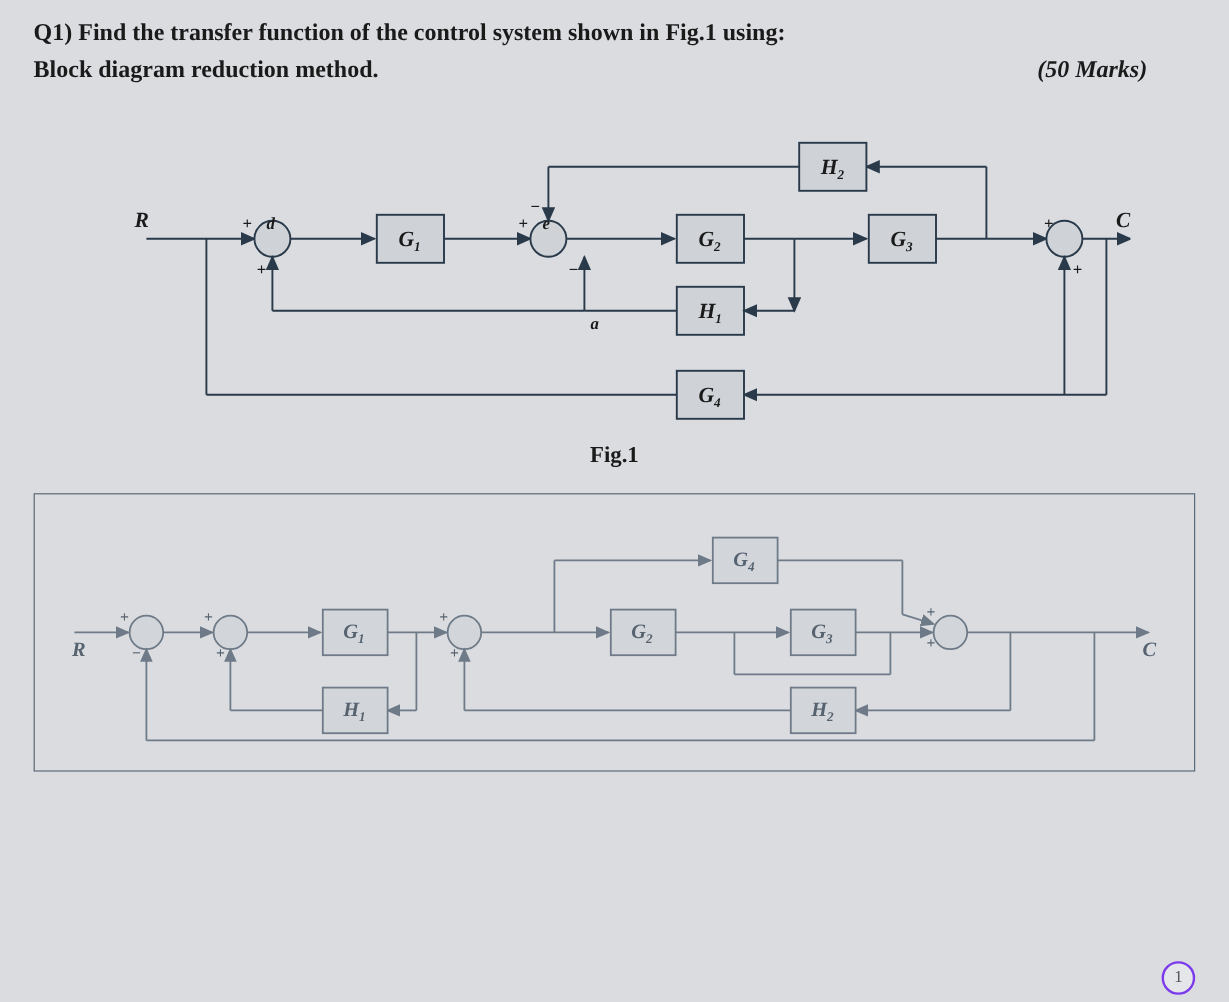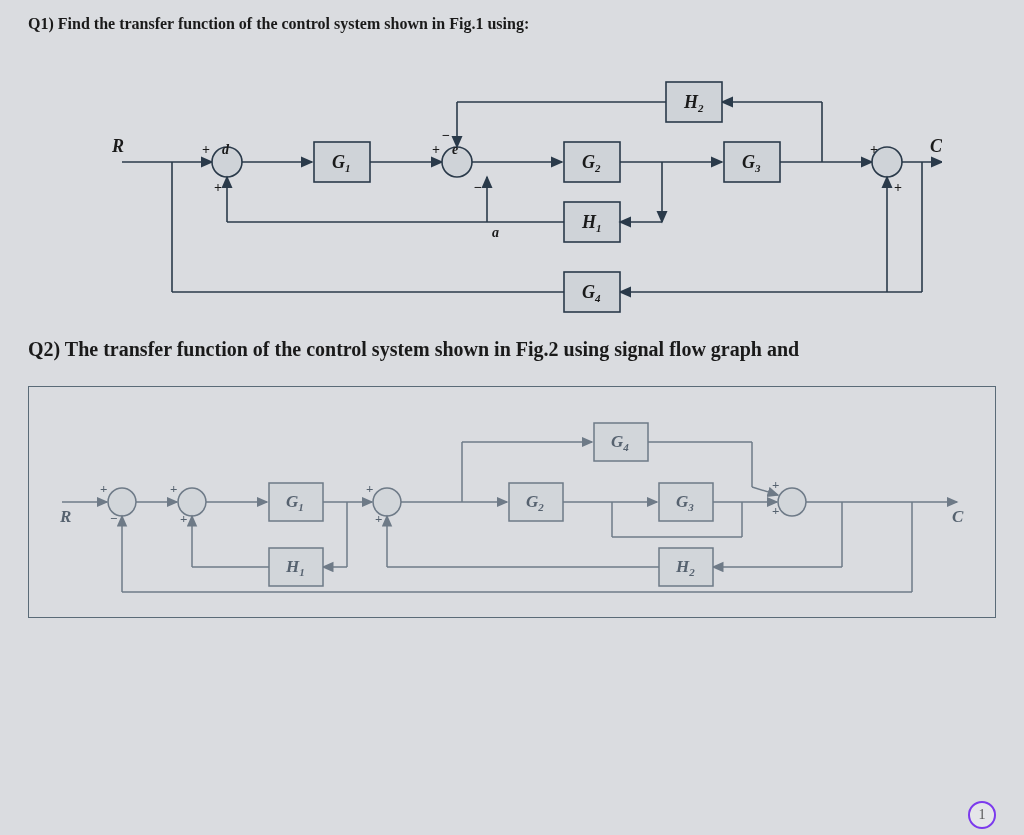--- a/index.html
+++ b/index.html
@@ -7,21 +7,21 @@
       width: 1024px;
       height: 835px;
       background: #dadce0;
       font-family: 'Times New Roman', Times, serif;
       color: #1a1a1a;
       padding: 12px 28px;
       position: relative;
       overflow: hidden;
     }
     .question-text {
-      font-size: 16px;
+      font-size: 20px;
       font-weight: bold;
       line-height: 1.55;
       margin-bottom: 10px;
     }
     .q1-line1 { display: flex; justify-content: space-between; }
     .marks { font-style: italic; font-weight: bold; margin-right: 40px; }
     .fig-container {
       position: relative;
       width: 100%;
       margin: 25px 0 5px 0;
@@ -64,20 +64,24 @@
     }
   </style>
 </head>
 <body>
 
 <div class="question-text">
   <div>
     <span>Q1)</span>
     <span>Find the transfer function of the control system shown in Fig.1 using:</span>
   </div>
+  <div class="q1-line1">
+    <span>Block diagram reduction method.</span>
+    <span class="marks">(50 Marks)</span>
+  </div>
 </div>
 
 <div class="fig-container">
   <svg class="fig1-svg" width="860" height="260" viewBox="0 0 860 260">
     <defs>
       <marker id="arrow1" markerWidth="9" markerHeight="9" refX="7" refY="3.5" orient="auto">
         <polygon points="0 0, 8 3.5, 0 7" fill="#2a3a4a"></polygon>
       </marker>
     </defs>
     <g stroke="#2a3a4a" stroke-width="1.6" fill="none">
@@ -162,27 +166,24 @@
     <g fill="#1a1a1a" font-size="14">
       <text x="120" y="92">+</text>
       <text x="132" y="130">+</text>
       <text x="350" y="92">+</text>
       <text x="360" y="78">−</text>
       <text x="392" y="130">−</text>
       <text x="788" y="92">+</text>
       <text x="812" y="130">+</text>
     </g>
   </svg>
+  <div class="fig-label">Fig.1</div>
 </div>
 
 <div class="q2-text">
-  <div>
-    <span>Q2)</span>
-    <span>The transfer function of the control system shown in Fig.2 using signal flow graph and</span>
-  </div>
 </div>
 
 <div class="fig2-container">
   <svg class="fig2-svg" width="920" height="190" viewBox="0 0 920 190">
     <defs>
       <marker id="arrow2" markerWidth="9" markerHeight="9" refX="7" refY="3.5" orient="auto">
         <polygon points="0 0, 8 3.5, 0 7" fill="#4a5a6a"></polygon>
       </marker>
     </defs>
     <g stroke="#4a5a6a" stroke-width="1.5" fill="none">

